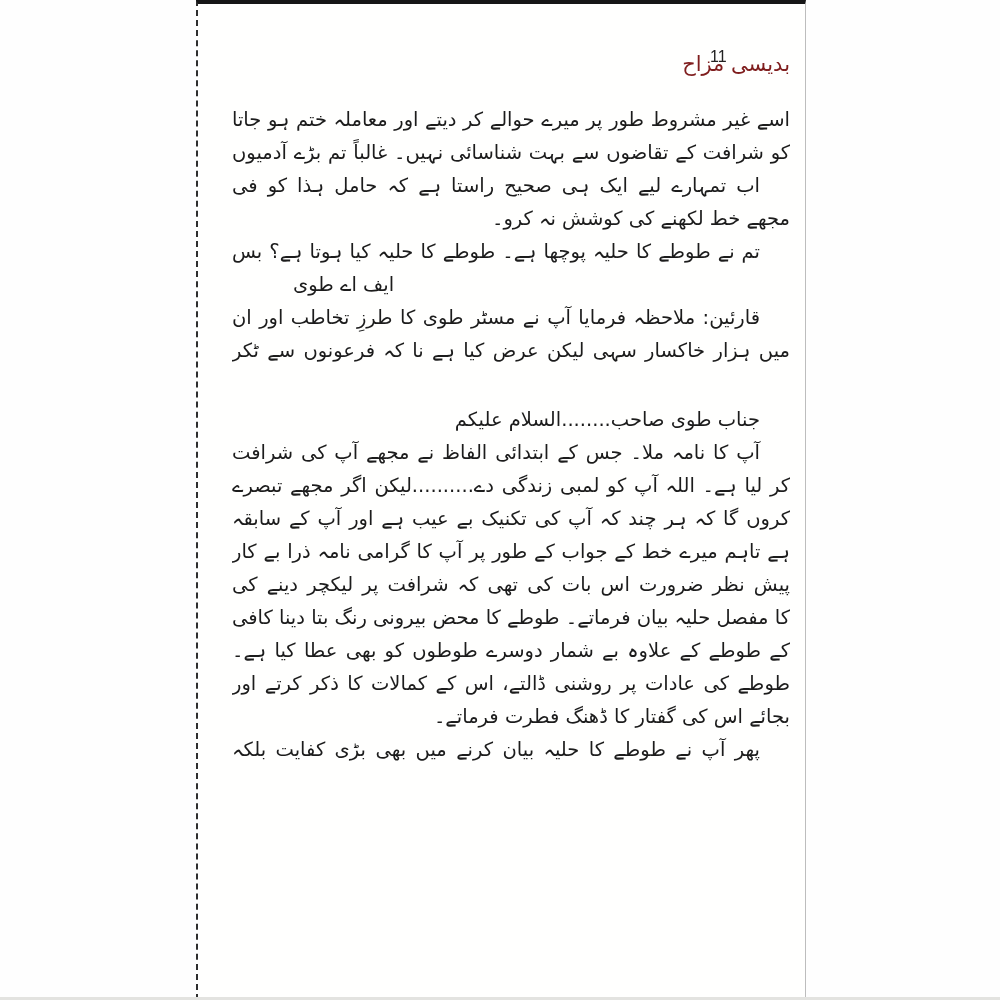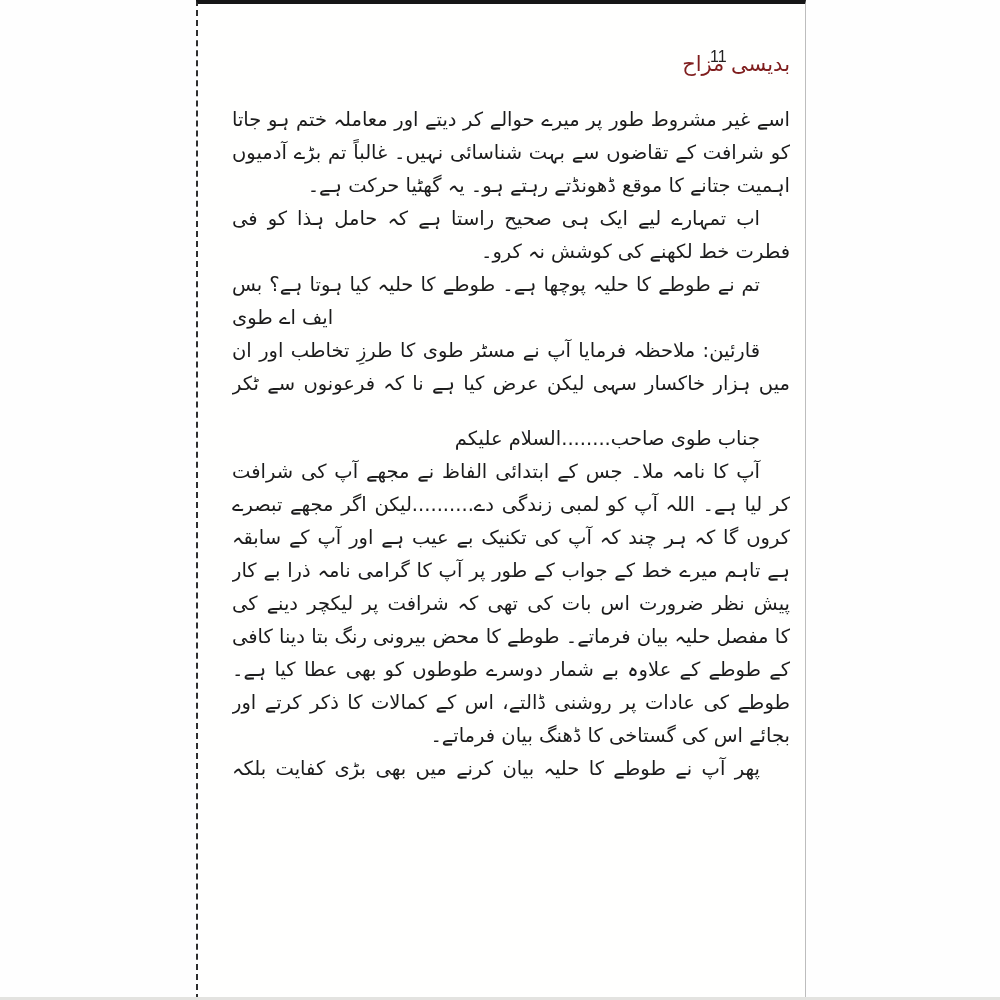--- a/index.html
+++ b/index.html
@@ -84,57 +84,56 @@
     overflow: hidden;
   }
   .text-line.right {
     text-align: right;
   }
   .text-line.indent {
     padding-right: 30px;
   }
   .text-line.signature {
     padding-right: 335px;
-    text-align: left;
+    text-align: center;
   }
   .text-line.gap-before {
-    margin-top: 22px;
+    margin-top: 36px;
   }
 </style>
 </head>
 <body>
 
 <div id="stage">
 
   <div id="page-sheet"></div>
 
   <div id="page-header">
     <span id="page-number">11</span>
     <span id="book-title">بدیسی مزاح</span>
   </div>
 
   <div id="body-lines">
 
   <div class="text-line justify">اسے غیر مشروط طور پر میرے حوالے کر دیتے اور معاملہ ختم ہو جاتا مگر معلوم ہوتا ہے کہ تم ماسٹر لوگوں</div>
       <div class="text-line justify">کو شرافت کے تقاضوں سے بہت شناسائی نہیں۔ غالباً تم بڑے آدمیوں کو فضول خط لکھ کر اپنی</div>
-      <div class="text-line right">اہمیت جتانے کا موقع ڈھونڈتے رہتے ہو۔ یہ گھٹیا حرکت ہے۔</div>
       <div class="text-line justify indent">اب تمہارے لیے ایک ہی صحیح راستا ہے کہ حامل ہذا کو فی الفور طوطا دے دو اور آئندہ</div>
-      <div class="text-line right">فطرت خط لکھنے کی کوشش نہ کرو۔</div>
+      <div class="text-line right">مجھے خط لکھنے کی کوشش نہ کرو۔</div>
       <div class="text-line justify indent">تم نے طوطے کا حلیہ پوچھا ہے۔ طوطے کا حلیہ کیا ہوتا ہے؟ بس طوطا ہے اور پیلے رنگ</div>
       <div class="text-line right signature">ایف اے طوی</div>
       <div class="text-line justify indent">قارئین: ملاحظہ فرمایا آپ نے مسٹر طوی کا طرزِ تخاطب اور ان کی جھنجھلاہٹ؟ اب</div>
       <div class="text-line justify">میں ہزار خاکسار سہی لیکن عرض کیا ہے نا کہ فرعونوں سے ٹکر لینے میں مزا آتا ہے مگر کسی جھنجھلاہٹ</div>
       <div class="text-line right indent gap-before">جناب طوی صاحب........السلام علیکم</div>
       <div class="text-line justify indent">آپ کا نامہ ملا۔ جس کے ابتدائی الفاظ نے مجھے آپ کی شرافت اور شائستگی کا گرویدہ</div>
       <div class="text-line justify">کر لیا ہے۔ اللہ آپ کو لمبی زندگی دے..........لیکن اگر مجھے تبصرے کی اجازت دیں تو عرض</div>
       <div class="text-line justify">کروں گا کہ ہر چند کہ آپ کی تکنیک بے عیب ہے اور آپ کے سابقہ محکمے کی روایات کی آئینہ دار</div>
       <div class="text-line justify">ہے تاہم میرے خط کے جواب کے طور پر آپ کا گرامی نامہ ذرا بے کار ہے۔ موضوعِ زیر بحث کے</div>
       <div class="text-line justify">پیش نظر ضرورت اس بات کی تھی کہ شرافت پر لیکچر دینے کی بجائے (یا علاوہ) اپنے گم شدہ طوطے</div>
       <div class="text-line justify">کا مفصل حلیہ بیان فرماتے۔ طوطے کا محض بیرونی رنگ بتا دینا کافی نہیں فطرت نے یہ رنگ آپ</div>
       <div class="text-line justify">کے طوطے کے علاوہ بے شمار دوسرے طوطوں کو بھی عطا کیا ہے۔ کیا ہی اچھا ہوتا اگر آپ اپنے</div>
       <div class="text-line justify">طوطے کی عادات پر روشنی ڈالتے، اس کے کمالات کا ذکر کرتے اور اس کے پروں کے رنگ کی</div>
-      <div class="text-line right">بجائے اس کی گستاخی کا ڈھنگ بیان فرماتے۔</div>
+      <div class="text-line right">بجائے اس کی گفتار کا ڈھنگ فطرت فرماتے۔</div>
       <div class="text-line justify indent">پھر آپ نے طوطے کا حلیہ بیان کرنے میں بھی بڑی کفایت بلکہ گستاخی معاف، قبض</div>
     </div>
 
   <div id="scan-bottom-line"></div>
 
 </div>
 
 </body></html>

